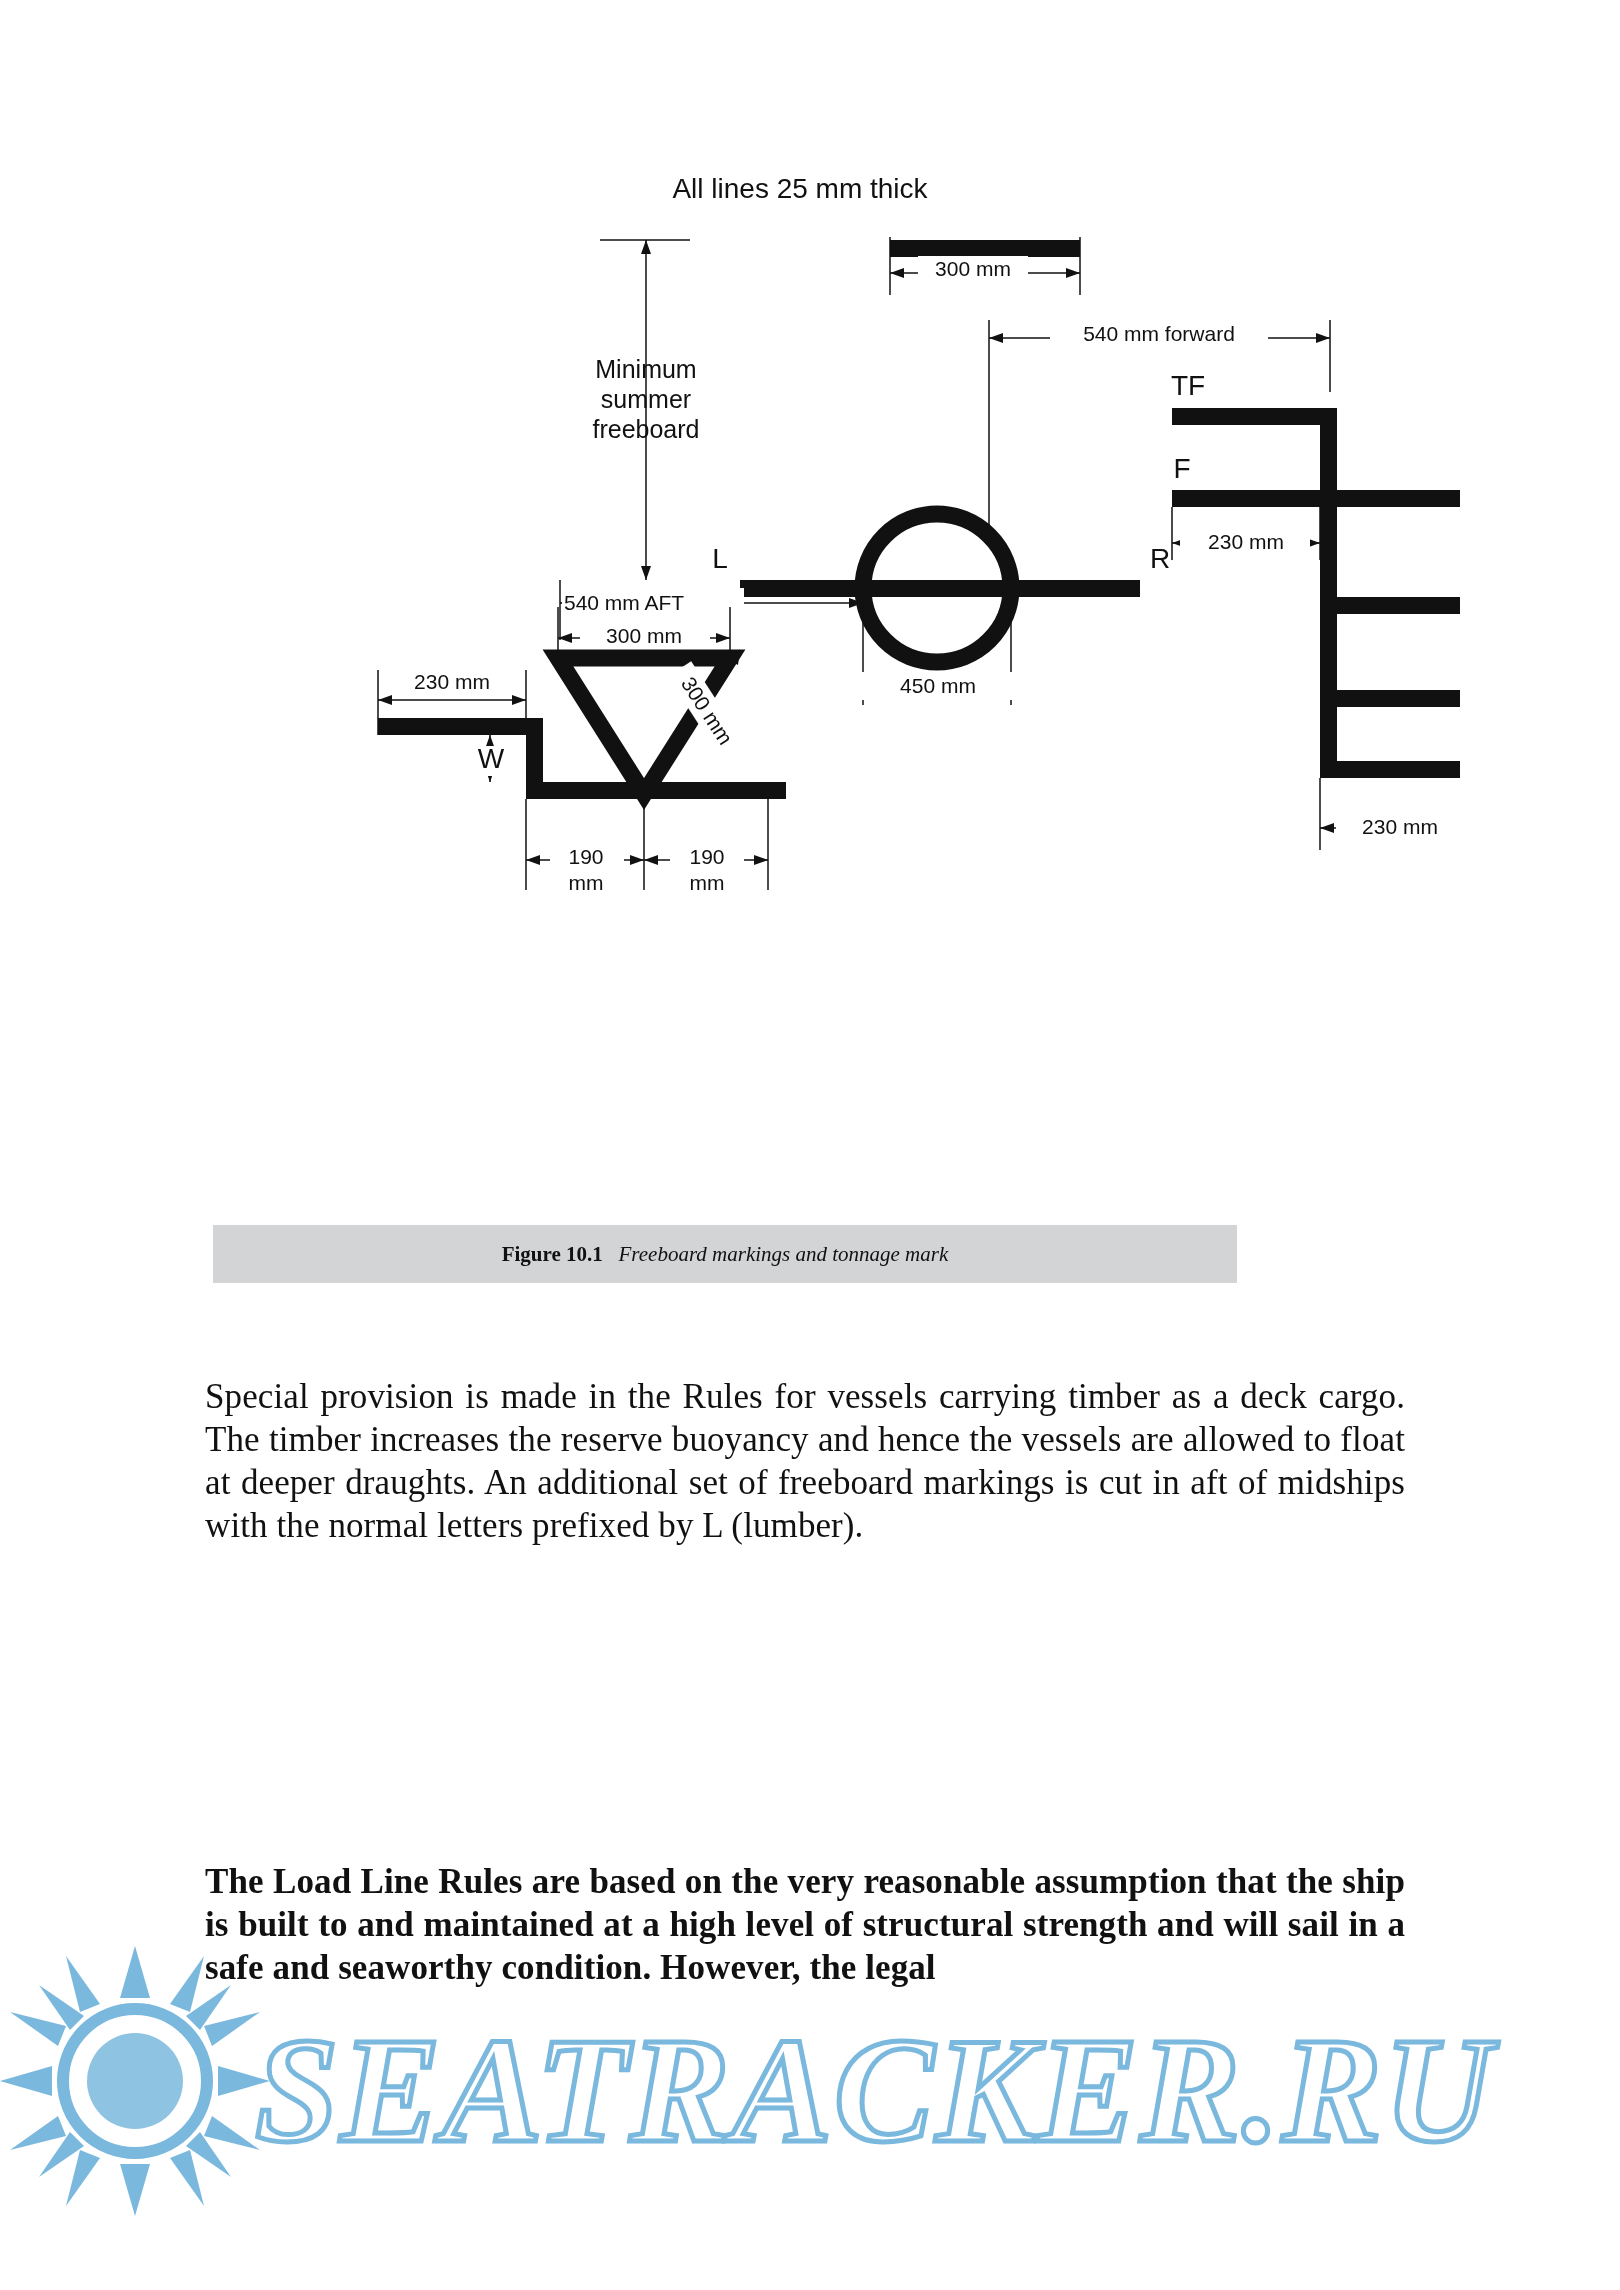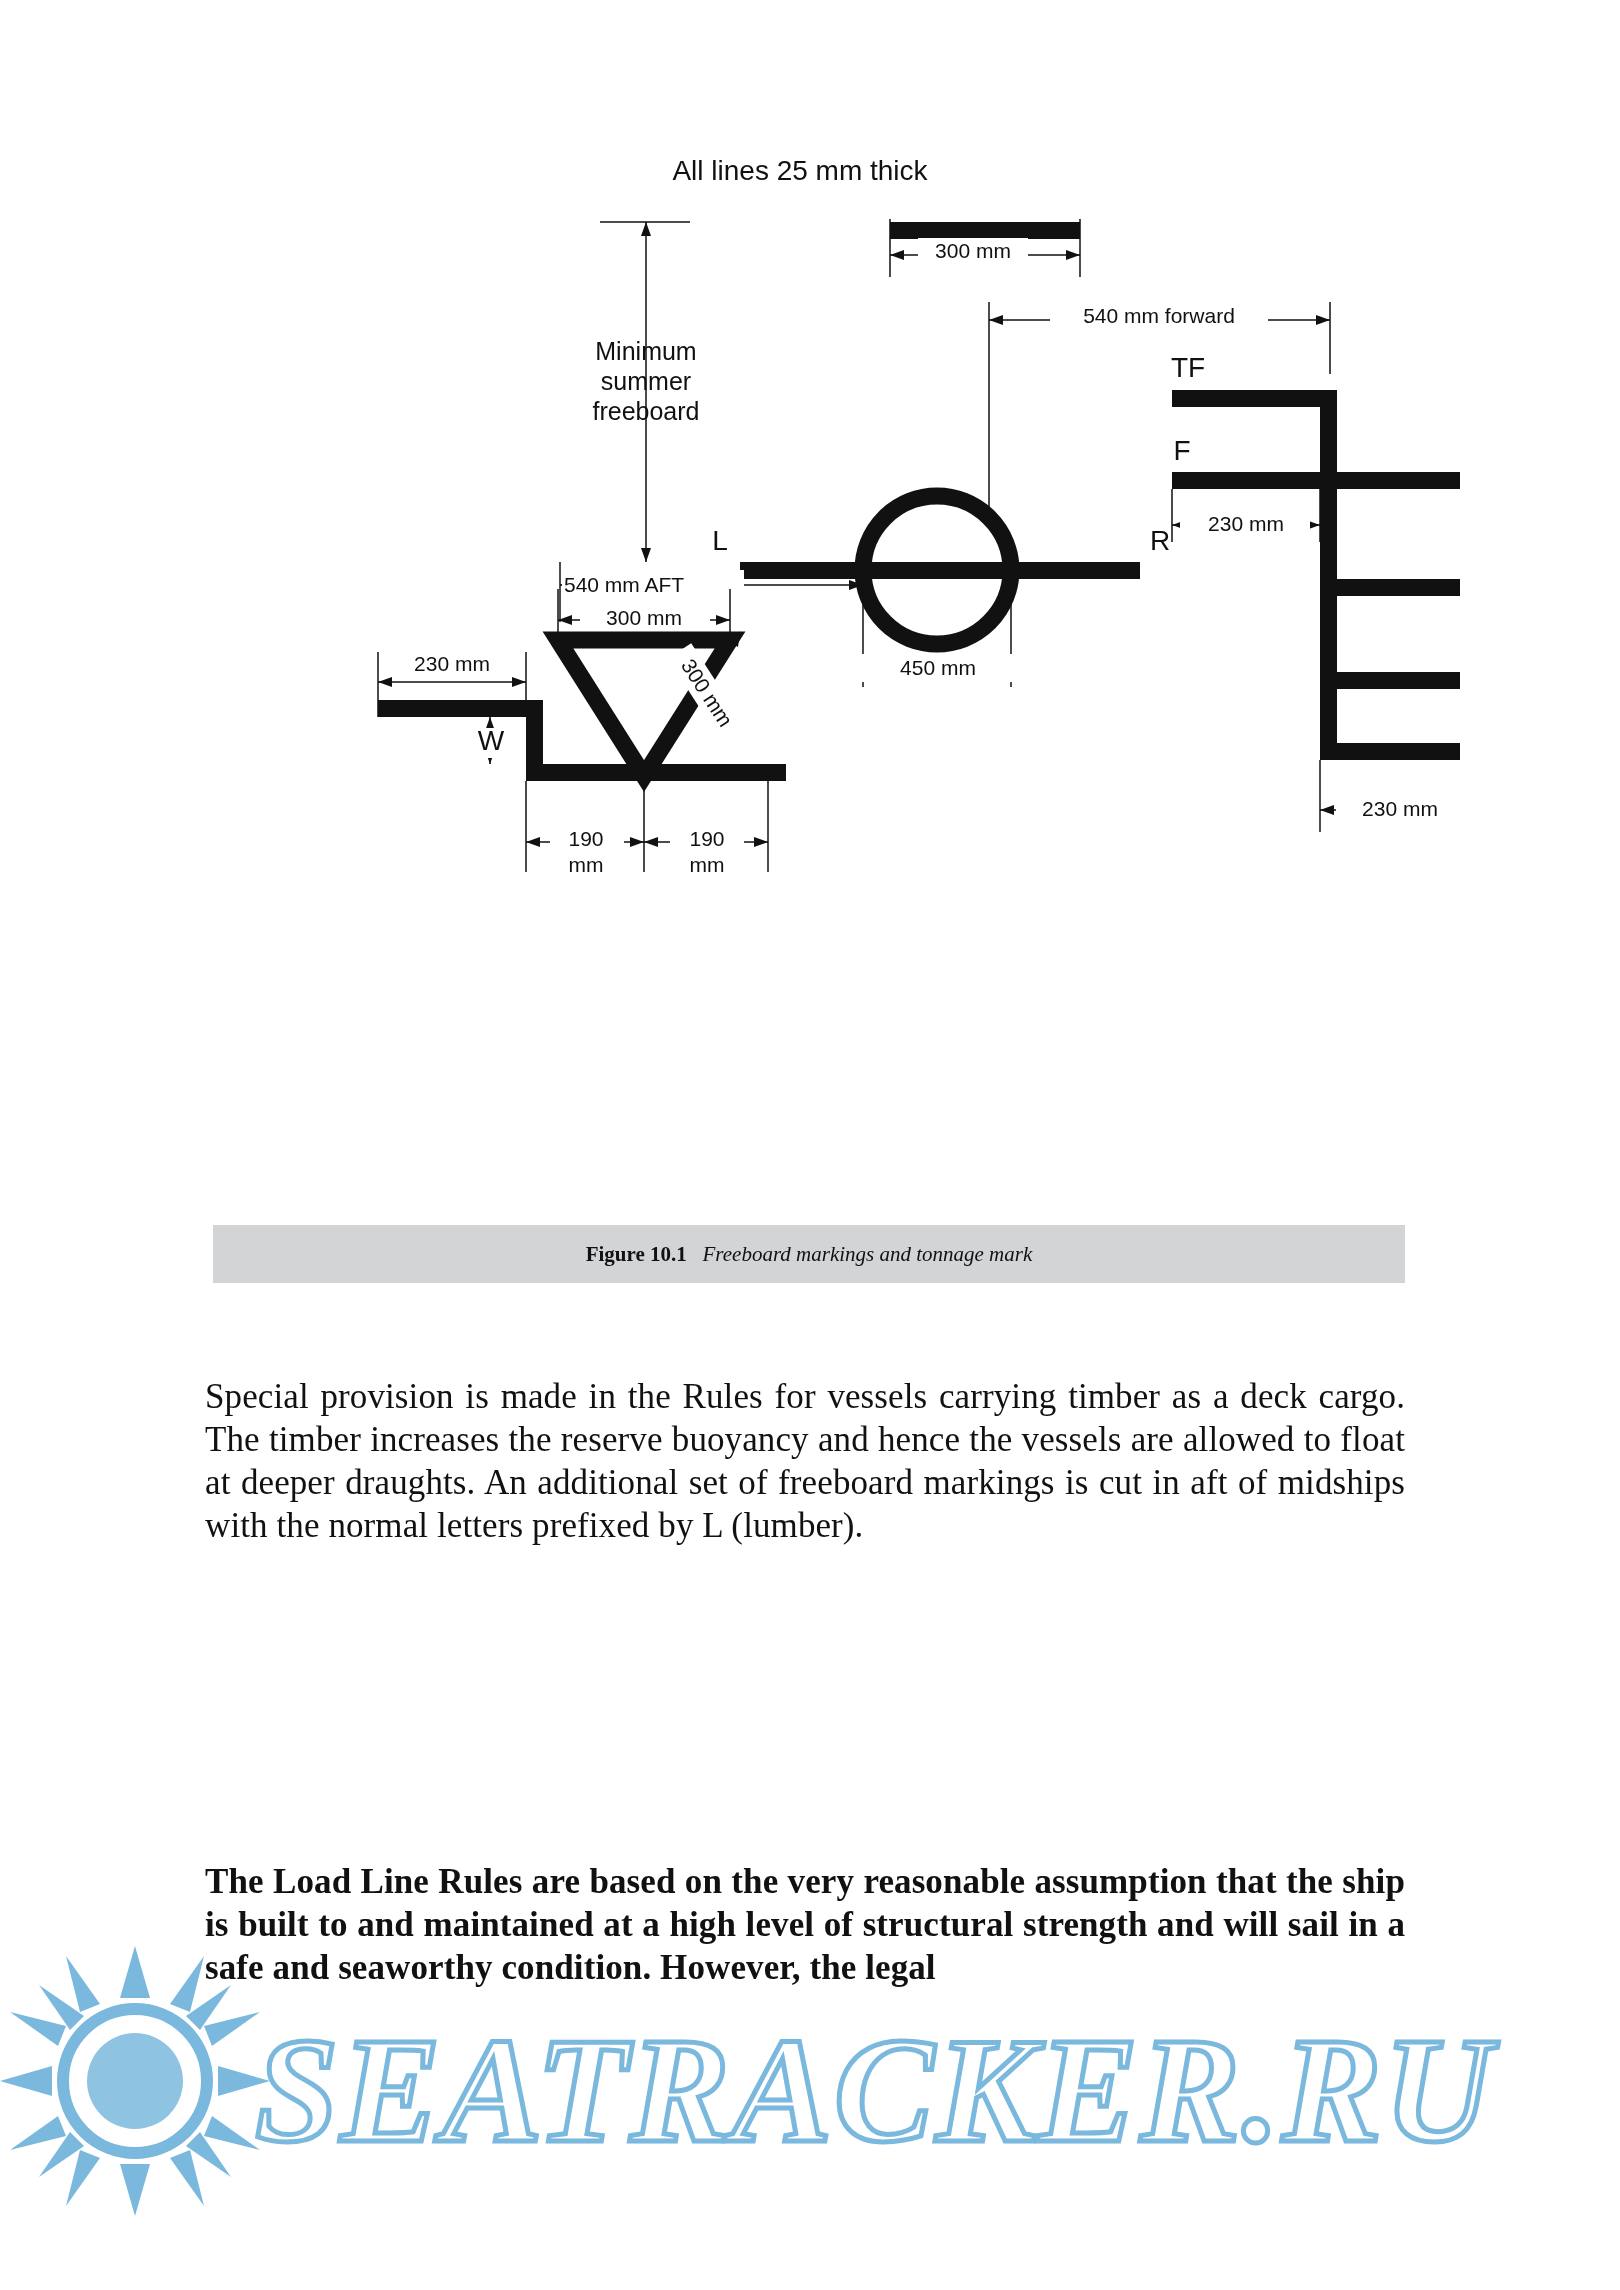--- a/index.html
+++ b/index.html
@@ -18,35 +18,35 @@
 
   .page {
     position: absolute;
     inset: 0;
   }
 
   
   .figure-area {
     position: absolute;
     left: 0;
-    top: 142px;
+    top: 160px;
     width: 1620px;
     height: 1070px;
   }
   .fig-svg {
     display: block;
     margin: 0 auto;
   }
 
   
   .caption-bar {
     position: absolute;
     left: 213px;
     top: 1225px;
-    width: 1192px;
+    width: 1024px;
     height: 58px;
     background: #d3d4d6;
     display: flex;
     align-items: center;
     justify-content: center;
   }
   .caption-text {
     font-family: "Liberation Serif", serif;
     font-size: 21px;
     color: #111;

